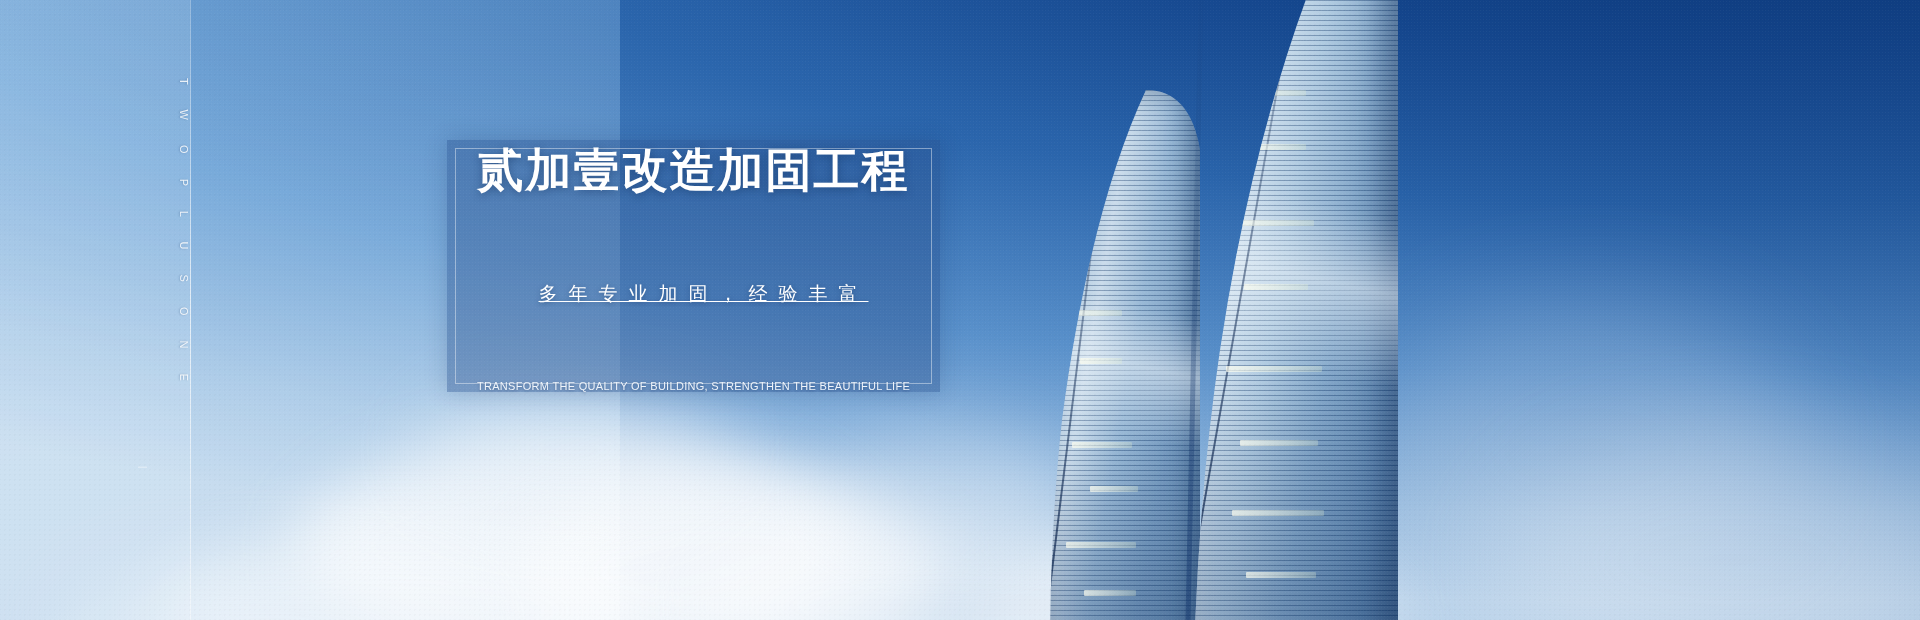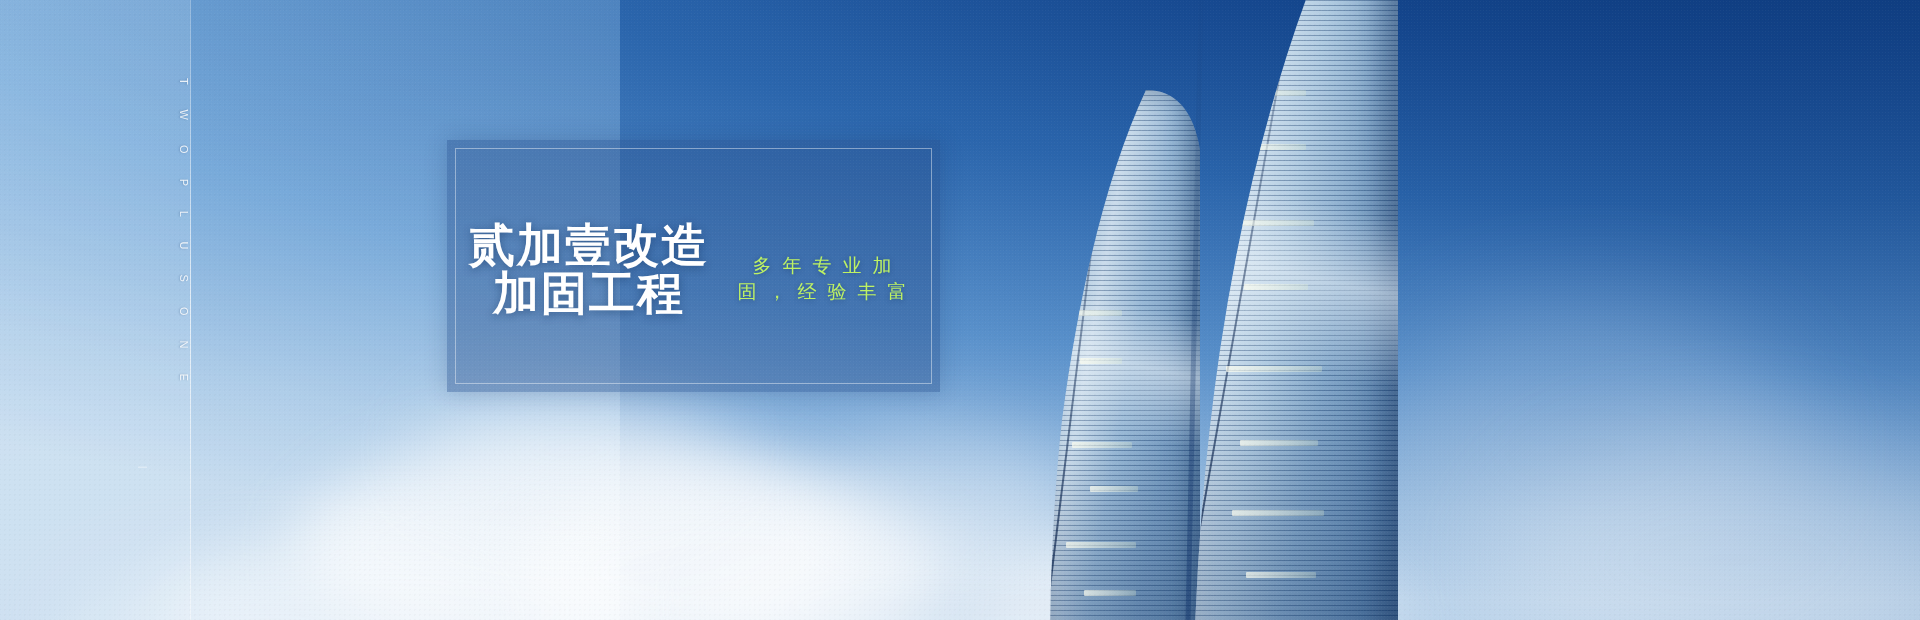--- a/index.html
+++ b/index.html
@@ -124,37 +124,38 @@
     box-shadow:0 0 22px rgba(14,42,88,.20);
   }
   .textbox .inner-frame{
     position:absolute; left:8px; top:8px; right:8px; bottom:8px;
     border:1px solid rgba(255,255,255,.42);
     pointer-events:none;
   }
   .tb-content{
     position:relative; z-index:2;
     height:100%;
-    display:flex; flex-direction:row;
-    align-items:center; justify-content:center;
+    display:flex; flex-direction:column;
+    align-items:center; justify-content:space-between;
     text-align:center;
     padding:0 18px;
     box-sizing:border-box;
   }
 
   .title-cn{
     font-size:46px; font-weight:700; color:#ffffff;
     letter-spacing:2px; line-height:1.05;
     margin:6px 0 0 0;
     text-shadow:0 2px 8px rgba(12,40,84,.45);
   }
   .sub-cn{
-    font-size:19px; font-weight:400; color:#bef264;
+    font-size:19px; font-weight:400; color:#ffffff;
     letter-spacing:11px; margin:26px 0 0 20px;
     text-shadow:0 1px 5px rgba(12,40,84,.40);
+    text-decoration:underline;
   }
   .slogan-cn{
     font-size:25px; font-weight:700; color:#ffffff;
     letter-spacing:1px; margin:22px 0 0 0;
     text-shadow:0 2px 7px rgba(12,40,84,.45);
   }
   .slogan-en{
     font-size:11px; font-weight:400; color:#eef4fb;
     letter-spacing:.3px; margin:13px 0 0 0;
     text-shadow:0 1px 3px rgba(12,40,84,.40);
@@ -223,17 +224,18 @@
   <div class="left-panel"></div>
   <div class="vrule"></div>
   <div class="brand-vert">T W O   P L U S   O N E</div>
   <div class="brand-mark">|</div>
 
   <div class="textbox">
     <div class="inner-frame"></div>
     <div class="tb-content">
       <h1 class="title-cn">贰加壹改造加固工程</h1>
       <div class="sub-cn">多年专业加固，经验丰富</div>
+      <div class="slogan-en">TRANSFORM THE QUALITY OF BUILDING, STRENGTHEN THE BEAUTIFUL LIFE</div>
     </div>
   </div>
 
   <div class="grain"></div>
 </div>
 
 </body></html>

